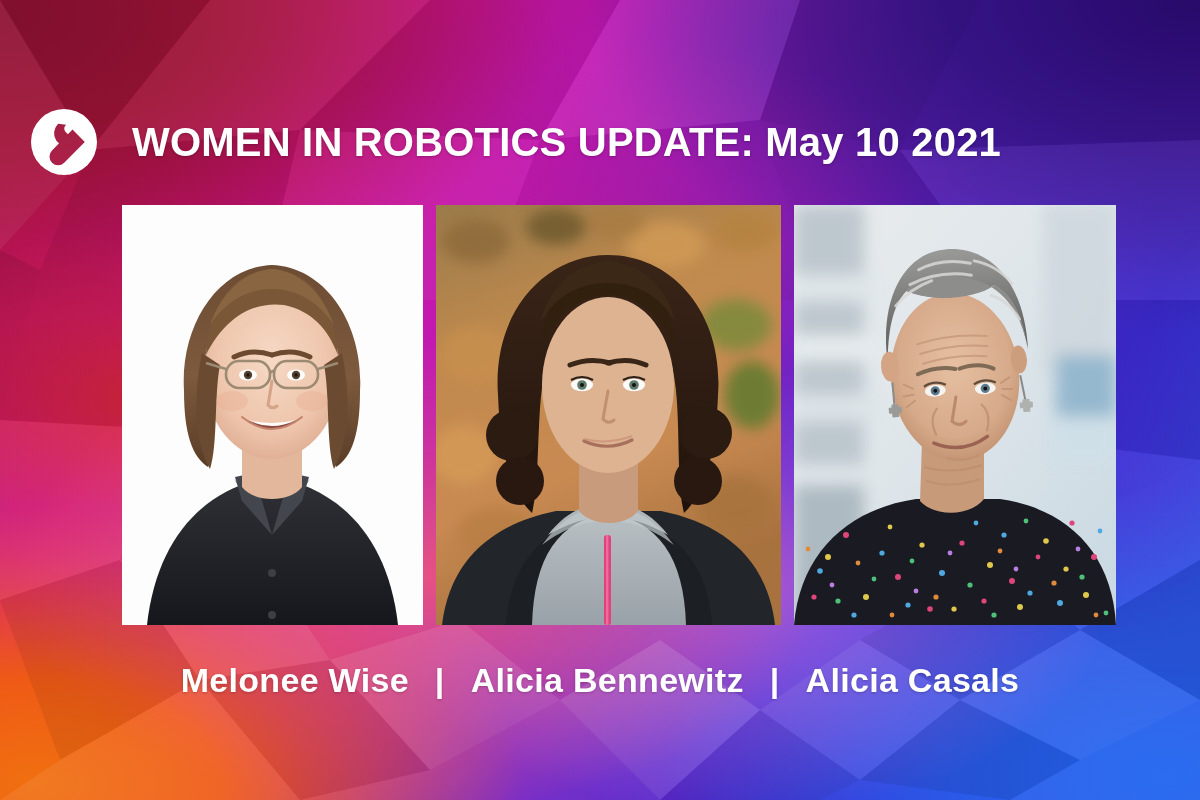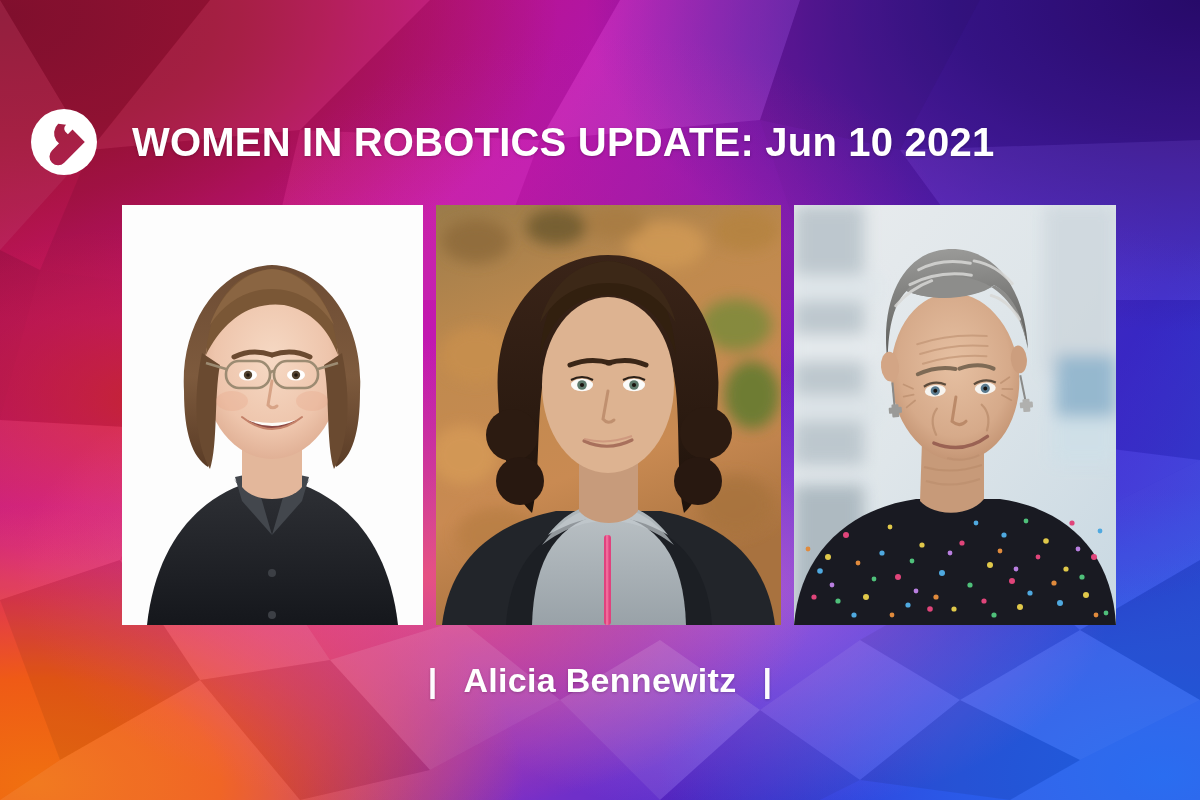--- a/index.html
+++ b/index.html
@@ -152,21 +152,21 @@
               <path d="M30.2 17.8 a13.2 13.2 0 0 0 -2.0 16.8 l5.6 5.6 l9.0 -9.0 l-5.6 -5.6 a5.6 5.6 0 0 1 0.9 -6.9 Z"></path>
 
               <path d="M30.0 17.6 l7.2 7.2 l-5.4 5.4 l-7.2 -7.2 Z" opacity="0"></path>
             </g>
           </mask>
         </defs>
         <circle cx="36" cy="36" r="33" fill="#ffffff" mask="url(#wrench-cut)"></circle>
       </svg>
     </div>
     <div class="title">
-      <span>WOMEN IN ROBOTICS UPDATE:</span><span class="title-date"> Jun 10 2021</span>
+      <span>WOMEN IN ROBOTICS UPDATE:</span><span class="title-date"> May 10 2021</span>
     </div>
   </div>
 
   <div class="photos">
 
     <div class="photo photo-1">
       <svg viewBox="0 0 301 420" preserveAspectRatio="xMidYMid slice" aria-hidden="true">
         <defs>
           <radialGradient id="p1skin" cx="50%" cy="42%" r="60%">
             <stop offset="0%" stop-color="#f6d9c4"></stop>
@@ -496,18 +496,20 @@
           <path d="M188 228 q6 -16 -3 -26" stroke="#bb8e6e" stroke-width="2.2" fill="none" opacity="0.8" stroke-linecap="round"></path>
 
           <path d="M146 252 q16 6 32 0" stroke="#bb8e6e" stroke-width="2" fill="none" opacity="0.6"></path>
         </g>
       </svg>
     </div>
 
   </div>
 
   <div class="names">
+    <span class="nm">Melonee Wise</span>
     <span class="sep">|</span>
     <span class="nm">Alicia Bennewitz</span>
     <span class="sep">|</span>
+    <span class="nm">Alicia Casals</span>
   </div>
 
 </div>
 
 </body></html>

